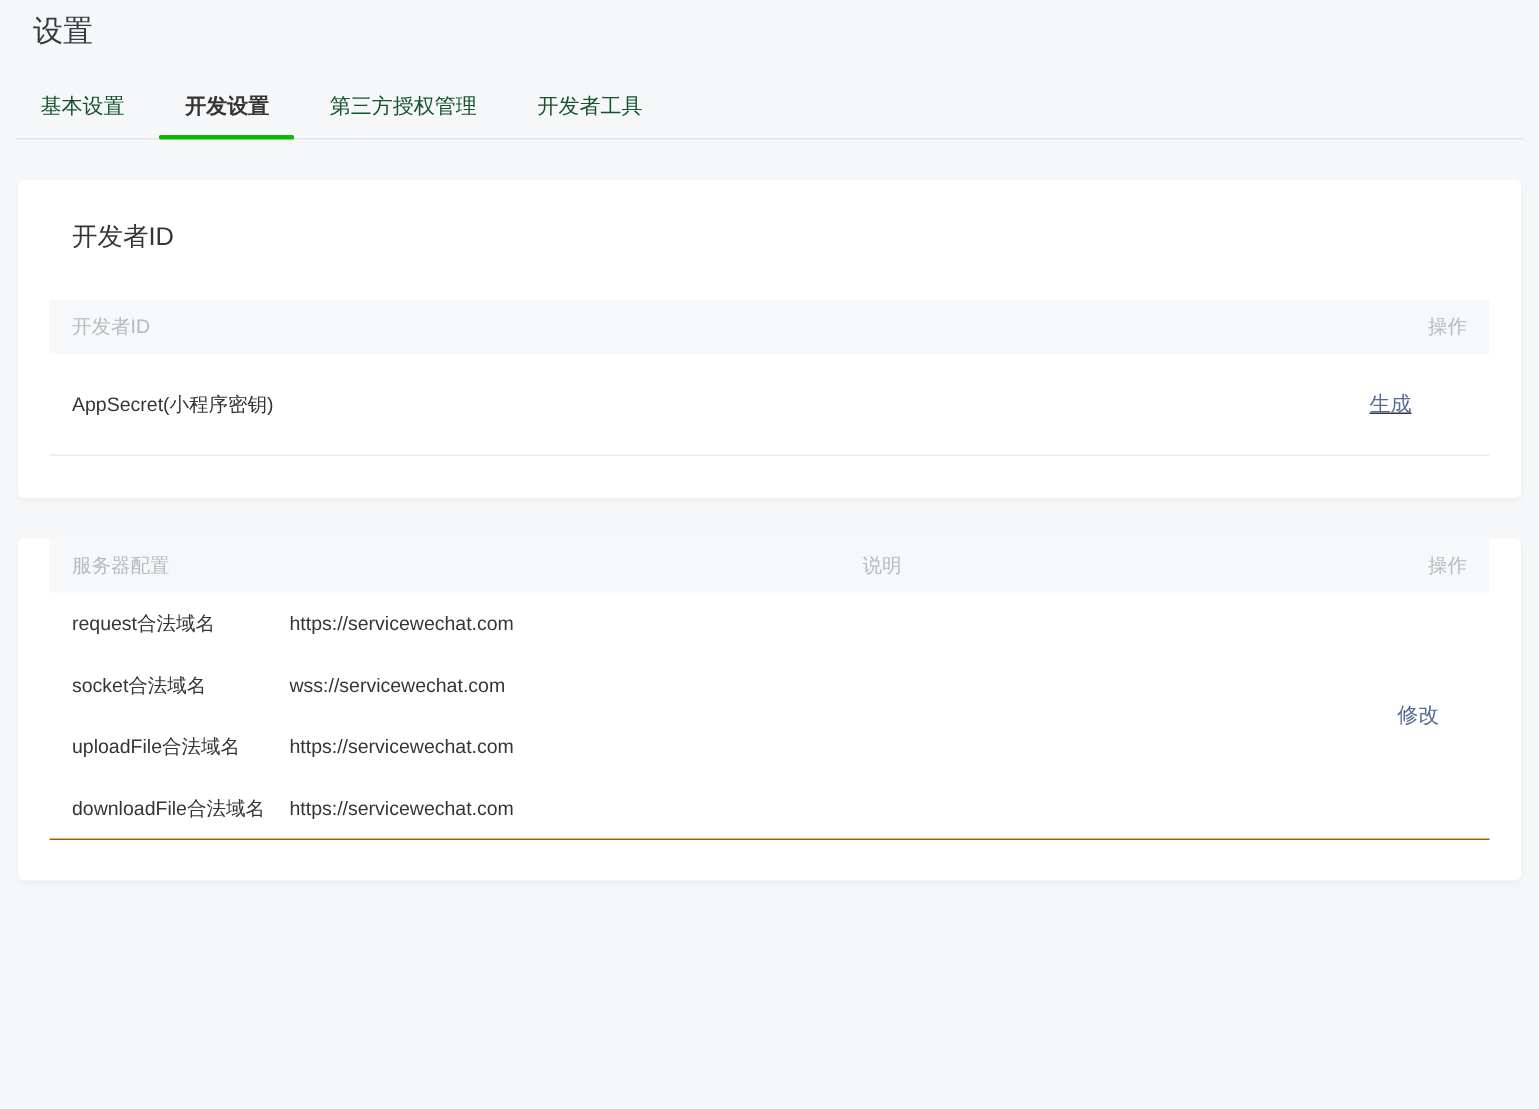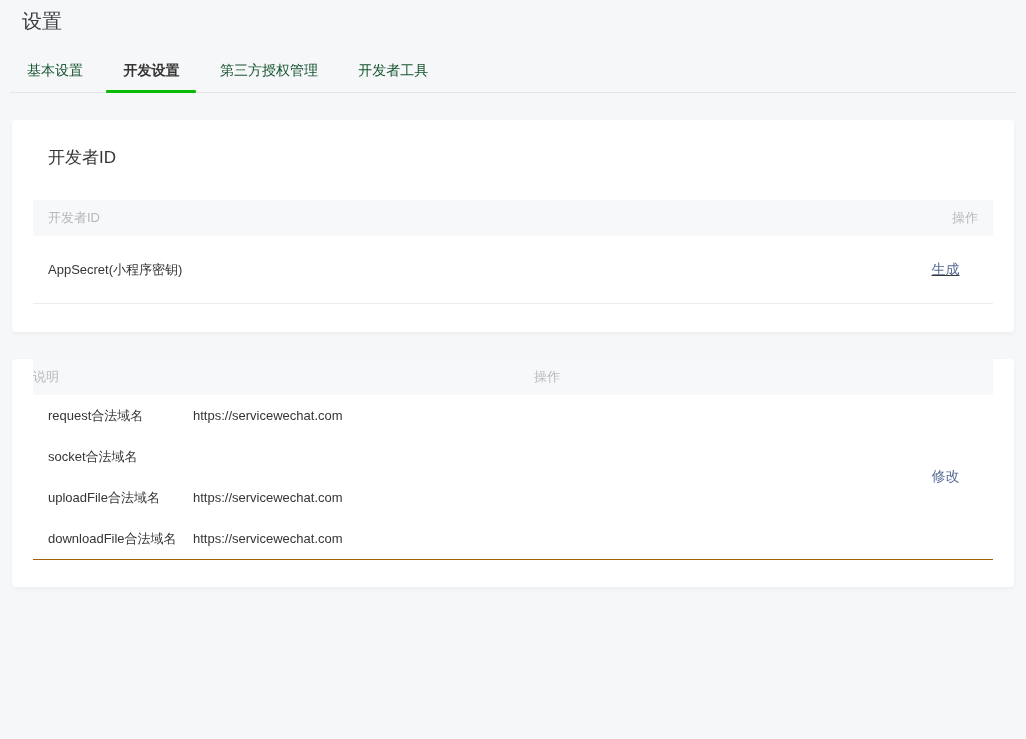--- a/index.html
+++ b/index.html
@@ -76,21 +76,21 @@
   .devid-row {
     display:grid;
     grid-template-columns:160px 1fr 80px;
     height:68px;
     align-items:center;
     border-bottom:1px solid #ececec;
     font-size:13px;
   }
   .devid-row .label { padding-left:15px; color:#353535; }
   .devid-row .value { color:#353535; }
-  .devid-row .action { text-align:center; padding-right:15px;text-decoration:underline; }
+  .devid-row .action { text-align:left; padding-right:15px;text-decoration:underline; }
   .card-pad-bottom-1 { height:28px; }
   
   .domain-grid { grid-template-columns:160px 382px 1fr 80px; }
   .domain-grid .cell-config { grid-column:1 / 3; padding-left:15px; }
   .domain-body {
     display:grid;
     grid-template-columns:160px 382px 1fr 80px;
     grid-auto-rows:41px;
     align-items:center;
     border-bottom:1px solid #a16207;
@@ -147,27 +147,29 @@
       <span class="value"></span>
       <span class="action"><a class="link">生成</a></span>
     </div>
   </div>
   <div class="card-pad-bottom-1"></div>
 </div>
 
 <div class="card">
   <div class="table">
     <div class="thead domain-grid">
+      <span class="cell-config">服务器配置</span>
       <span>说明</span>
       <span class="cell-action">操作</span>
     </div>
     <div class="domain-body">
       <span class="label" style="grid-row:1">request合法域名</span>
       <span class="value" style="grid-row:1">https://servicewechat.com</span>
       <span class="label" style="grid-row:2">socket合法域名</span>
+      <span class="value" style="grid-row:2">wss://servicewechat.com</span>
       <span class="label" style="grid-row:3">uploadFile合法域名</span>
       <span class="value" style="grid-row:3">https://servicewechat.com</span>
       <span class="label" style="grid-row:4">downloadFile合法域名</span>
       <span class="value" style="grid-row:4">https://servicewechat.com</span>
       <span class="action-cell">
         <a class="link">修改</a>
       </span>
     </div>
   </div>
   <div class="card-pad-bottom-2"></div>

